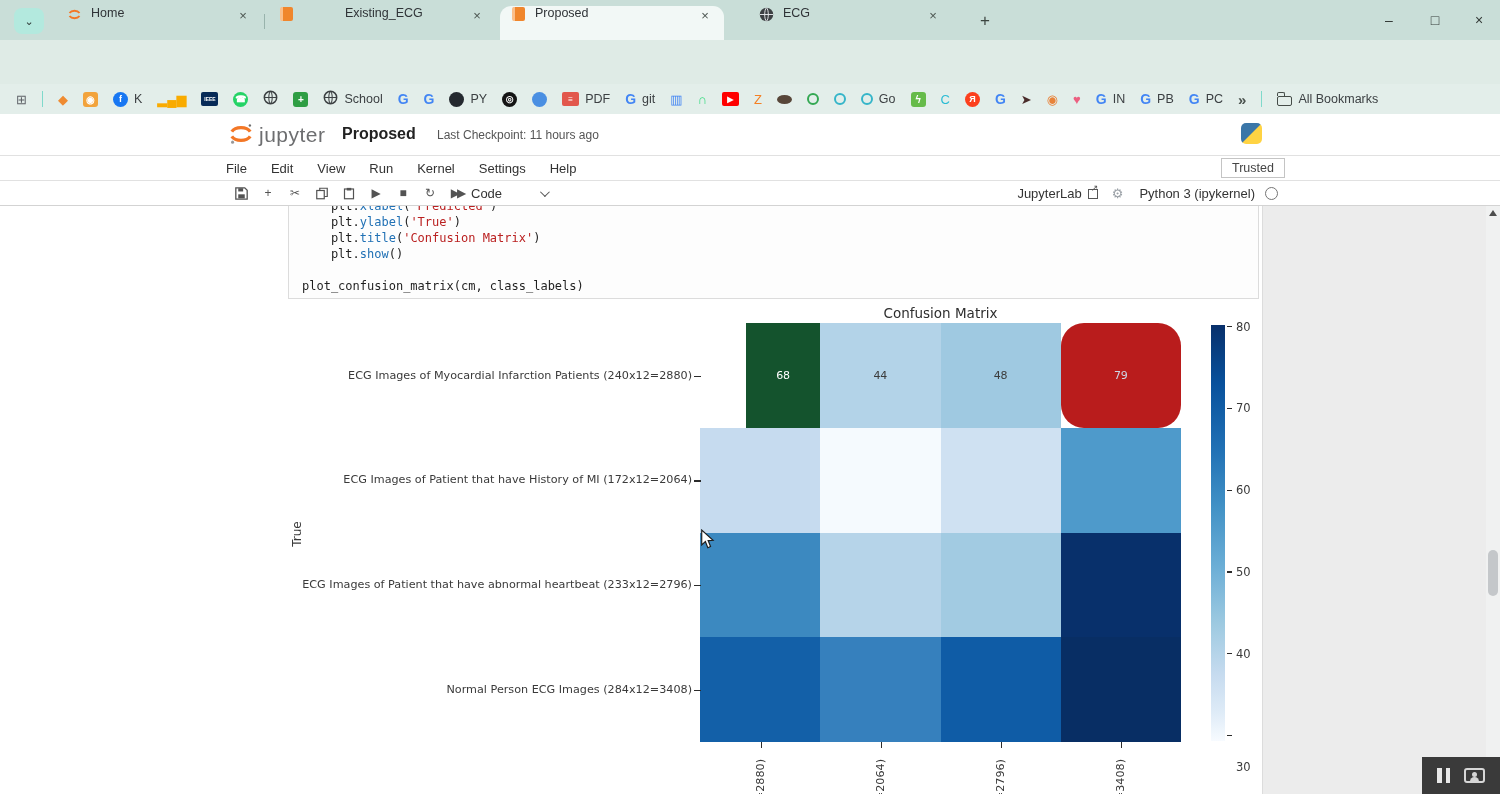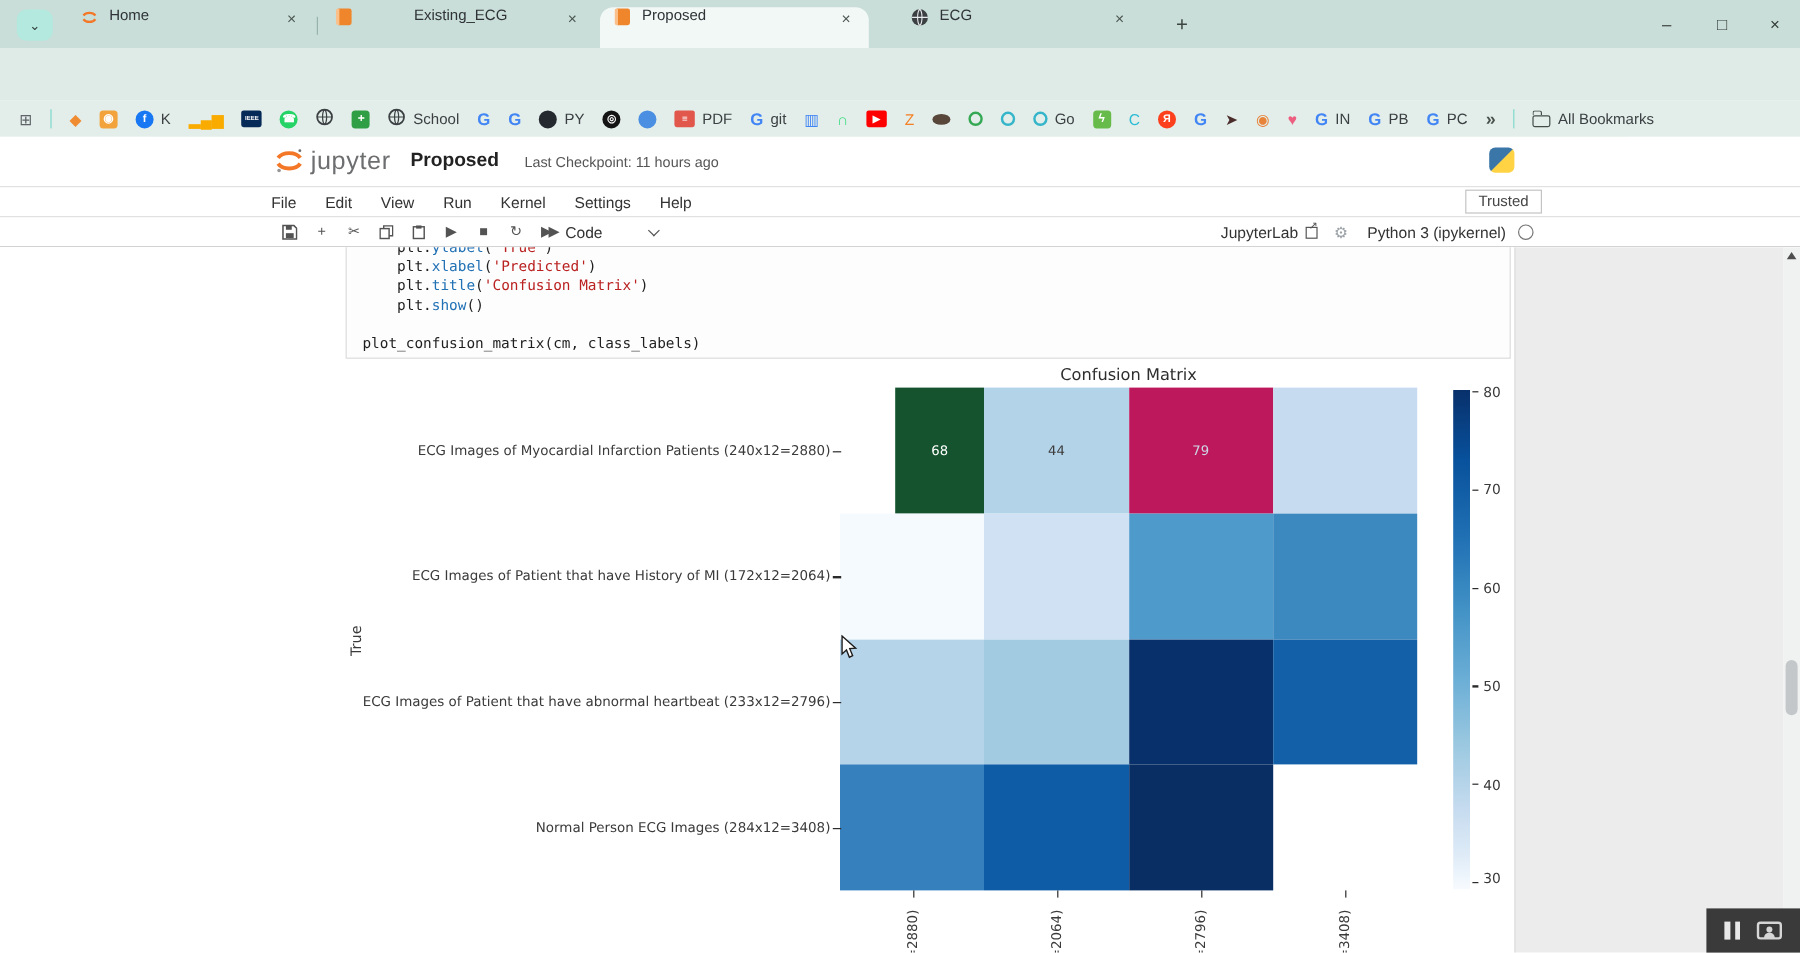--- a/index.html
+++ b/index.html
@@ -376,33 +376,34 @@
         <span class="gear">⚙</span>
         <span class="kernel-name">Python 3 (ipykernel)</span>
         <span class="kernel-dot"></span>
       </div>
     </div>
 
     <div class="nb-area">
       <div class="nb-margin"></div>
 
       <div class="code-cell">
+          <div class="code-line"><span>    plt.</span><span class="tok-fn">xlabel</span><span>(</span><span class="tok-str">'Predicted'</span><span>)</span></div>
           <div class="code-line"><span>    plt.</span><span class="tok-fn">ylabel</span><span>(</span><span class="tok-str">'True'</span><span>)</span></div>
-          <div class="code-line"><span>    plt.</span><span class="tok-fn">xlabel</span><span>(</span><span class="tok-str">'Predicted'</span><span>)</span></div>
           <div class="code-line"><span>    plt.</span><span class="tok-fn">title</span><span>(</span><span class="tok-str">'Confusion Matrix'</span><span>)</span></div>
           <div class="code-line"><span>    plt.</span><span class="tok-fn">show</span><span>(</span><span>)</span></div>
           <div class="code-line">&nbsp;</div>
           <div class="code-line"><span>plot_confusion_matrix(cm, class_labels)</span></div>
         </div>
 
       <div class="plot-title">Confusion Matrix</div>
       <div class="hm">
           <div class="hm-cell" style="background: #14532d; color: rgb(255, 255, 255); margin-left: 46px;">68</div>
           <div class="hm-cell" style="background: rgb(179, 211, 232); color: rgb(60, 60, 60);">44</div>
-          <div class="hm-cell" style="background: #be185d; color: rgb(205, 215, 230);">79</div>
+          <div class="hm-cell" style="background: rgb(159, 201, 225); color: rgb(60, 60, 60);">48</div>
+          <div class="hm-cell" style="background: #b91c1c; color: rgb(205, 215, 230); border-radius: 23px;">79</div>
           <div class="hm-cell" style="background: rgb(198, 219, 239);"></div>
           <div class="hm-cell" style="background: rgb(245, 250, 254);"></div>
           <div class="hm-cell" style="background: rgb(207, 225, 242);"></div>
           <div class="hm-cell" style="background: rgb(78, 154, 203);"></div>
           <div class="hm-cell" style="background: rgb(60, 137, 192);"></div>
           <div class="hm-cell" style="background: rgb(182, 212, 233);"></div>
           <div class="hm-cell" style="background: rgb(162, 203, 226);"></div>
           <div class="hm-cell" style="background: rgb(8, 48, 107);"></div>
           <div class="hm-cell" style="background: rgb(19, 96, 168);"></div>
           <div class="hm-cell" style="background: rgb(54, 128, 189);"></div>
@@ -432,21 +433,21 @@
           <div class="cb-label" style="top: 113.5px;">80</div>
           <div class="cb-dash" style="top: 201.8px;"></div>
           <div class="cb-label" style="top: 195.3px;">70</div>
           <div class="cb-dash" style="top: 283.6px;"></div>
           <div class="cb-label" style="top: 277.1px;">60</div>
           <div class="cb-dash" style="top: 365.4px;"></div>
           <div class="cb-label" style="top: 358.9px;">50</div>
           <div class="cb-dash" style="top: 447.2px;"></div>
           <div class="cb-label" style="top: 440.7px;">40</div>
           <div class="cb-dash" style="top: 529px;"></div>
-          <div class="cb-label" style="top: 519px;">30</div>
+          <div class="cb-label" style="top: 554px;">30</div>
         </div>
 
       <div class="scrolltrack">
         <div class="scroll-up"></div>
         <div class="scroll-thumb"></div>
       </div>
 
       <div class="cursor">
         <svg width="15" height="21" viewBox="0 0 14 20">
             <path d="M1.5 1 L1.5 15.2 L5 12 L7.3 17.8 L9.9 16.6 L7.6 11 L12.3 10.7 Z" fill="#fff" stroke="#1d1d1d" stroke-width="1.1"></path>

